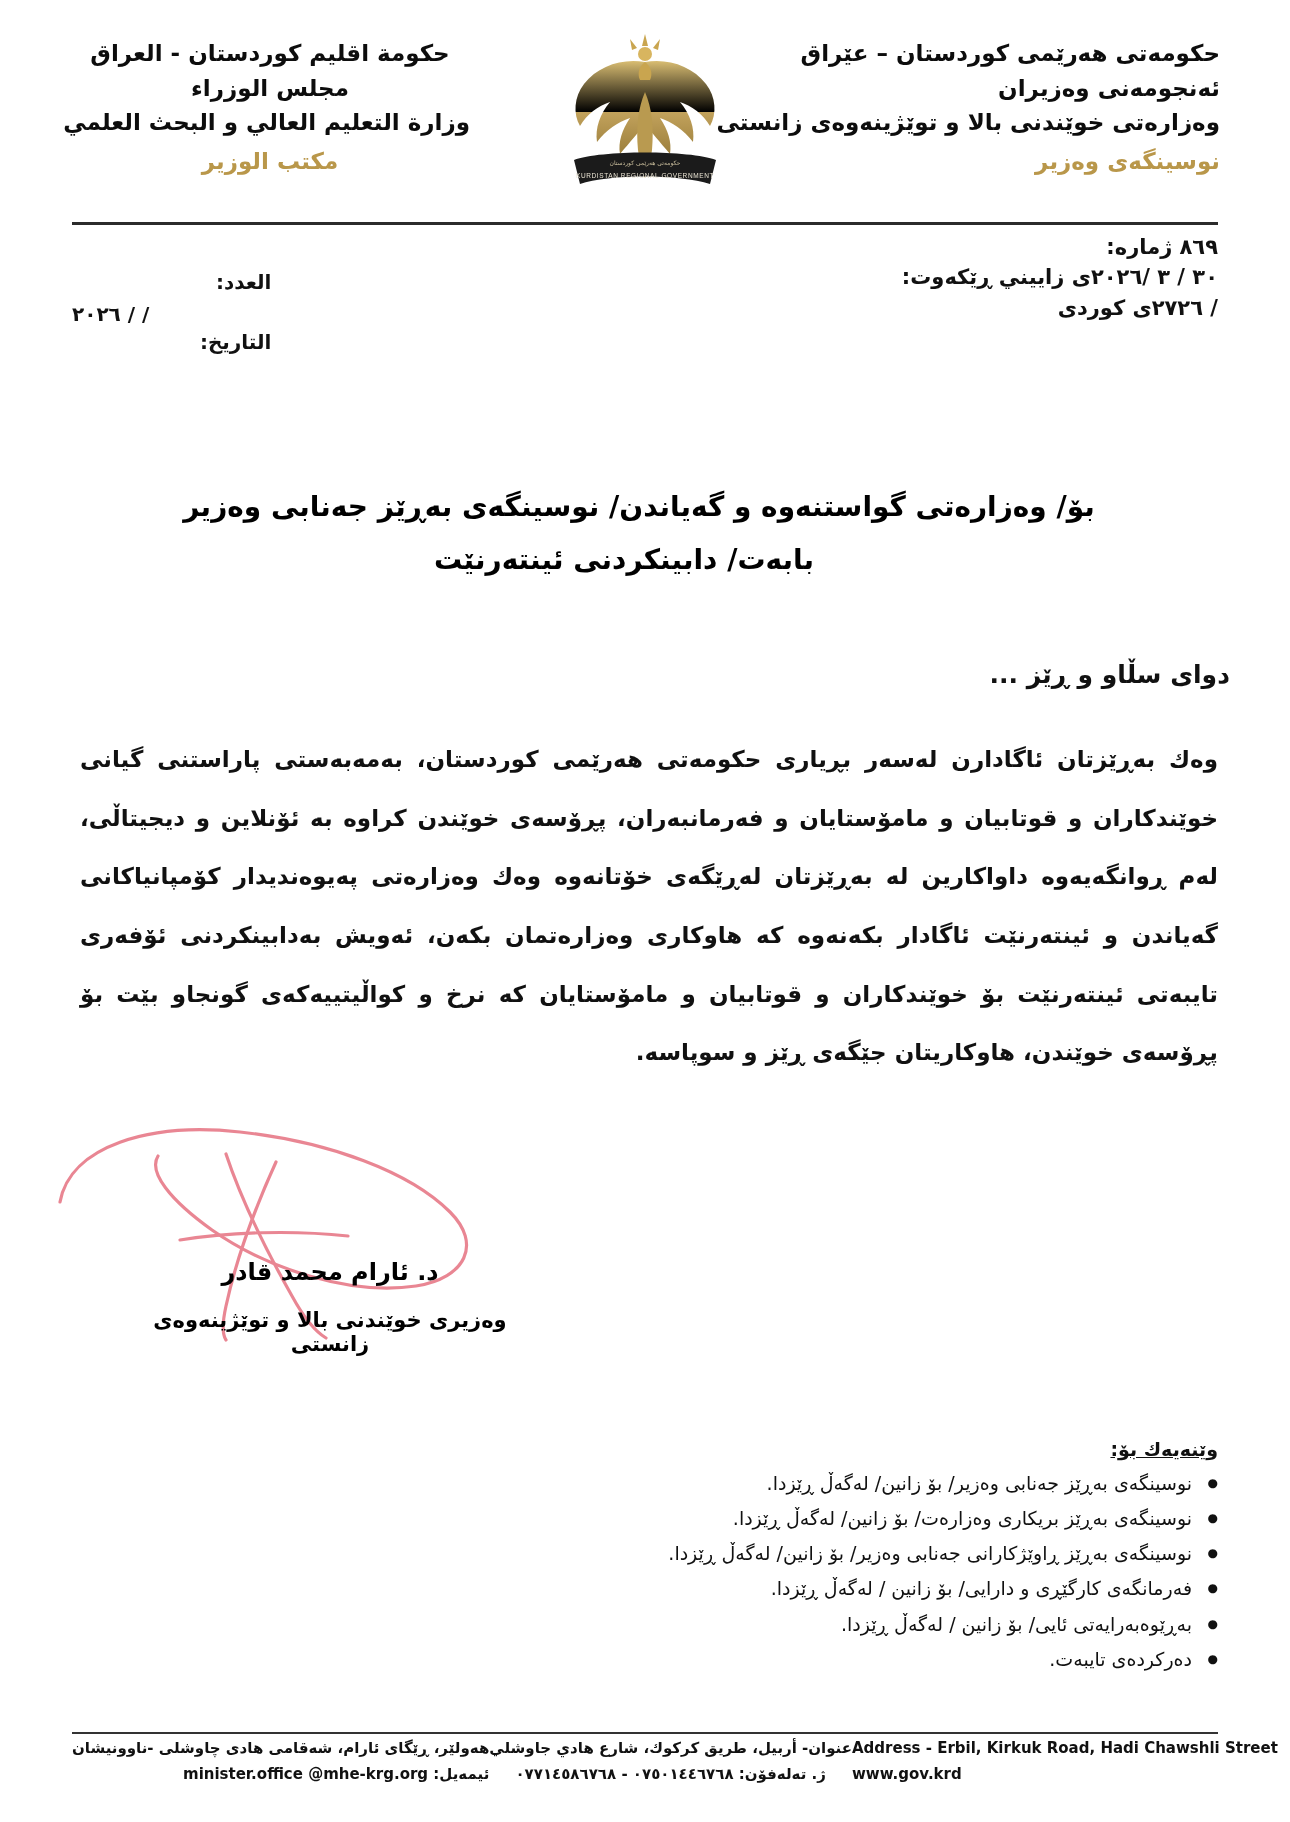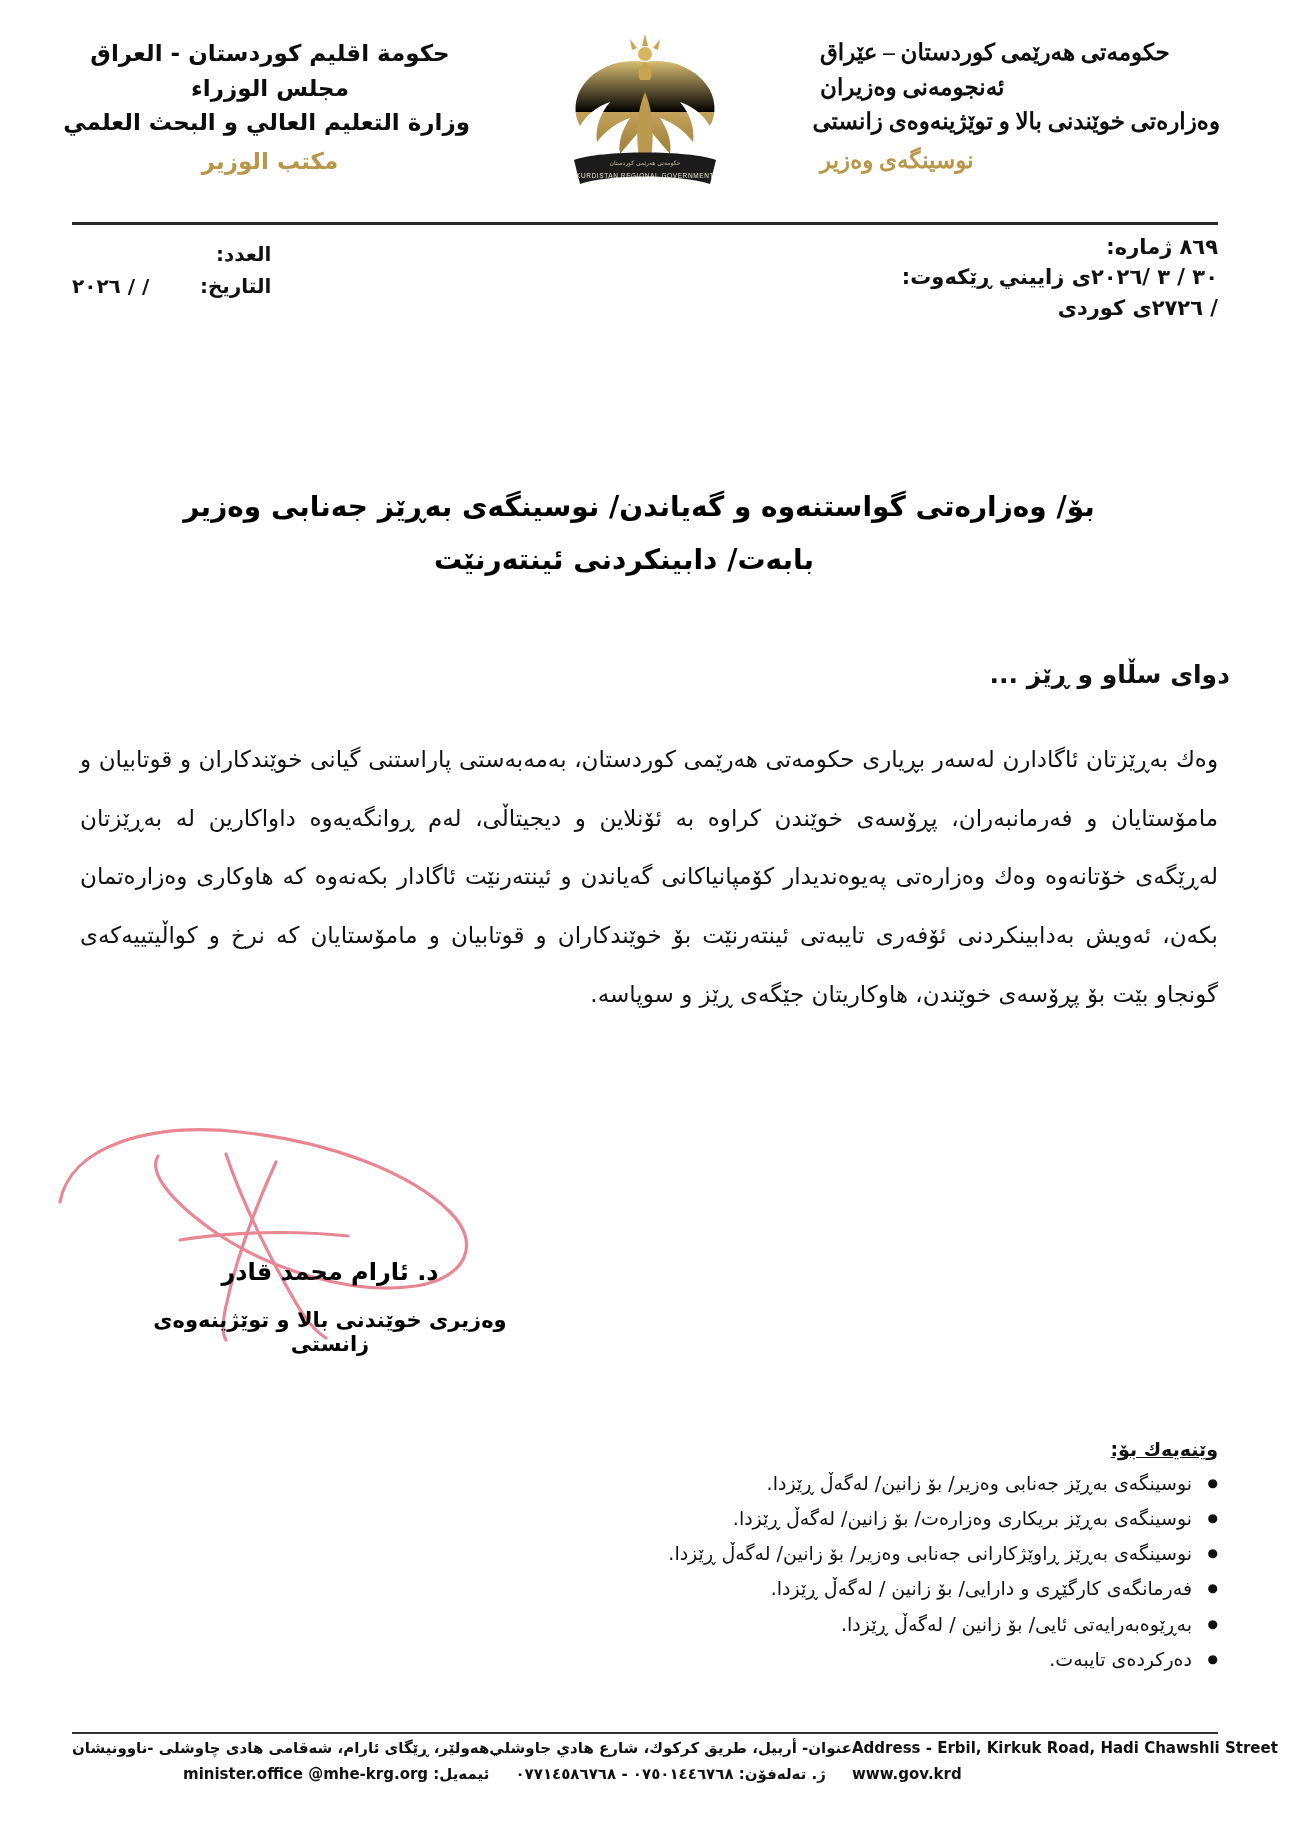--- a/index.html
+++ b/index.html
@@ -37,22 +37,21 @@
     width: 400px;
     line-height: 1.5;
   }
   .head-col.ar {
     direction: rtl;
     text-align: center;
     font-family: "DejaVu Sans", "Liberation Sans", sans-serif;
   }
   .head-col.ku {
     direction: rtl;
-    text-align: left;
-    font-family: Liberation Serif, serif;
+    text-align: right;
   }
   .head-line {
     font-size: 23px;
     font-weight: bold;
     color: #0d0d0d;
     white-space: nowrap;
     letter-spacing: 0px;
   }
   .head-line.office {
     color: #b9974a;
@@ -111,21 +110,21 @@
     font-size: 20px;
     font-weight: bold;
     line-height: 1.6;
     white-space: nowrap;
   }
   .meta-ar .row {
     display: flex;
     flex-direction: row;
     justify-content: flex-start;
   }
-  .meta-ar .label { width: 92px; text-align: right; }
+  .meta-ar .label { width: 92px; text-align: right; margin-top: 28px; }
   .meta-ar .value { margin-right: 30px; letter-spacing: 2px; }
 
   
   .title-block {
     position: absolute;
     top: 480px;
     left: 60px;
     right: 72px;
     text-align: center;
     direction: rtl;
@@ -158,21 +157,21 @@
   .body-text {
     position: absolute;
     top: 730px;
     left: 80px;
     right: 72px;
     direction: rtl;
     text-align: justify;
     text-align-last: right;
     font-size: 23px;
     line-height: 2.55;
-    font-weight: normal;
+    font-weight: bold;
     color: #111;
   }
 
   
   .signature-block {
     position: absolute;
     top: 1258px;
     right: 780px;
     width: 360px;
     text-align: center;

